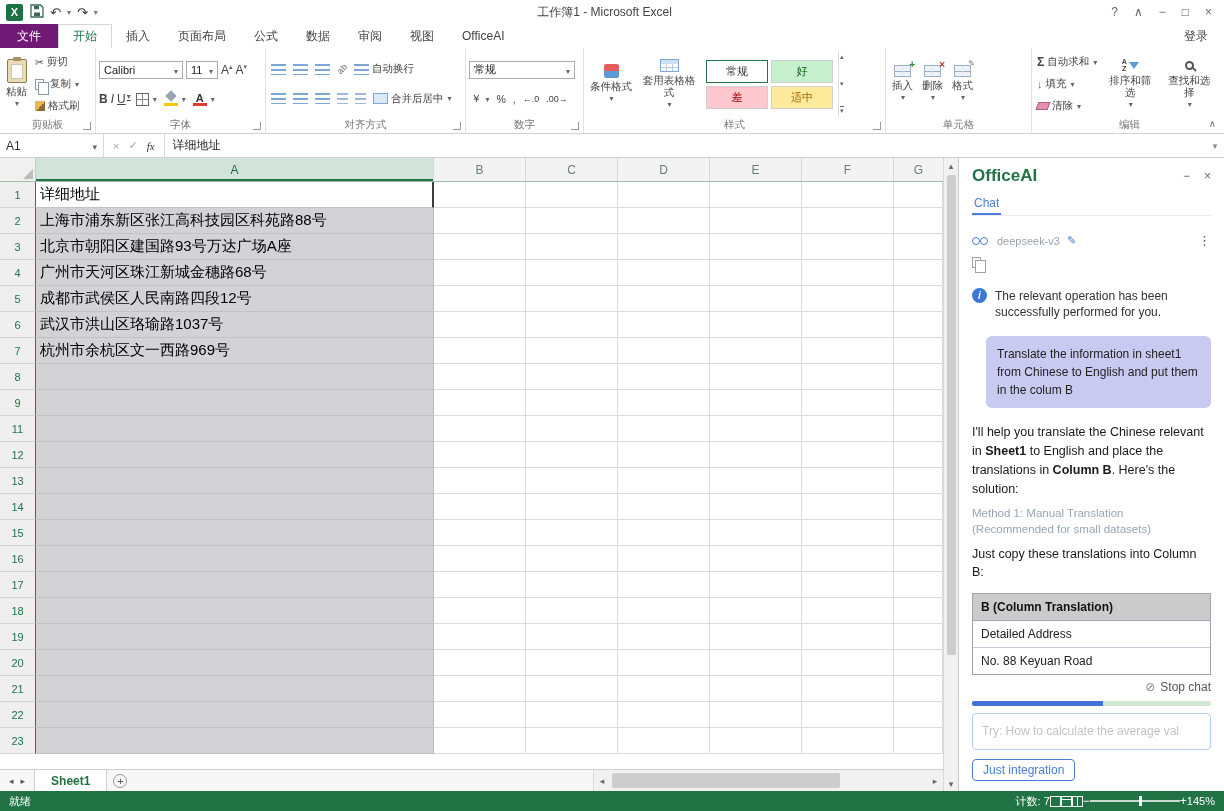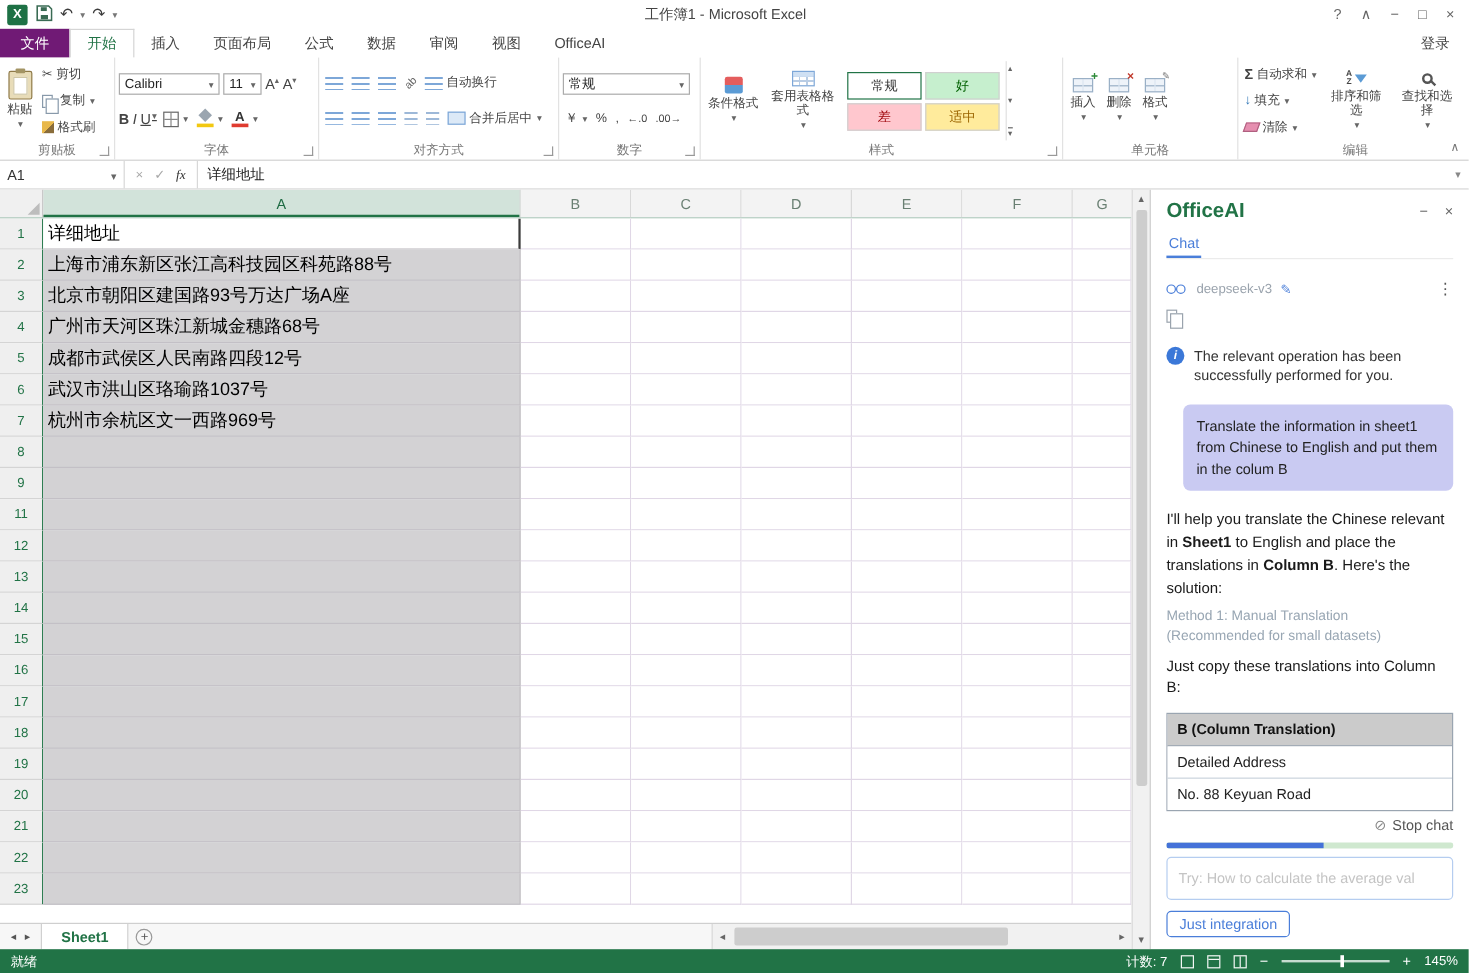--- a/index.html
+++ b/index.html
@@ -153,21 +153,21 @@
 .ai-stop{margin-top:auto;display:flex;justify-content:flex-end;align-items:center;gap:5px;color:#555;font-size:12px;padding:5px 0}
 .stop-ic{color:#888;font-size:12px}
 .prog{height:5px;background:#cfe8cf;border-radius:2px;overflow:hidden;margin:2px 0 7px}
 .prog i{display:block;height:100%;width:55%;background:#4472d8}
 .ai-input{height:38px;border:1px solid #b5cdf0;border-radius:4px;padding:0 9px;font-size:12px;color:#333;width:100%;outline:none}
 .ai-input::placeholder{color:#c4c4c4}
 .ai-deep{margin-top:9px;align-self:flex-start;border:1px solid #4a7ed9;color:#4a7ed9;border-radius:4px;padding:3px 10px;font-size:12px;background:#fff}
 
 
 .statusbar{height:20px;flex:none;background:#217346;color:#fff;display:flex;align-items:center;font-size:11px;padding:0 9px}
-.sb-right{margin-left:auto;display:flex;align-items:center;gap:11px}
+.sb-right{margin-left:auto;display:flex;align-items:center;}
 .vic{width:11px;height:11px;border:1px solid #fff;opacity:.95}
 .vic.v2{background:linear-gradient(#fff,#fff) 0 2px/100% 1px no-repeat}
 .vic.v3{background:linear-gradient(#fff,#fff) center/1px 100% no-repeat}
 .slider{width:90px;height:2px;background:rgba(255,255,255,.75);position:relative}
 .knob{position:absolute;left:55%;top:-4px;width:3px;height:10px;background:#fff}
 .zoomsign{font-size:12px}
 </style>
 </head>
 <body>
 

